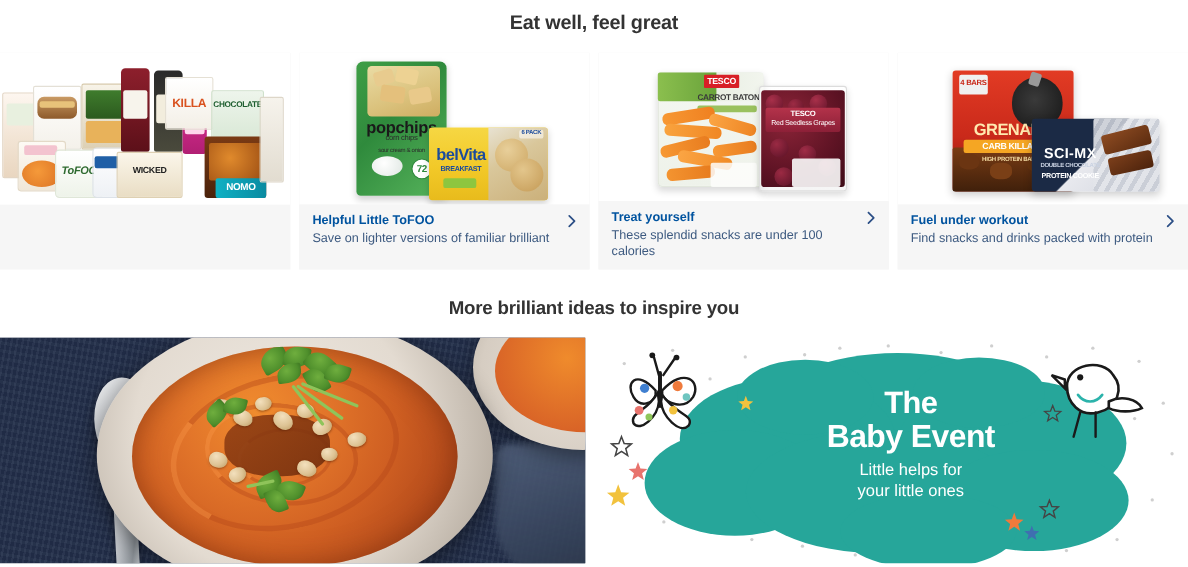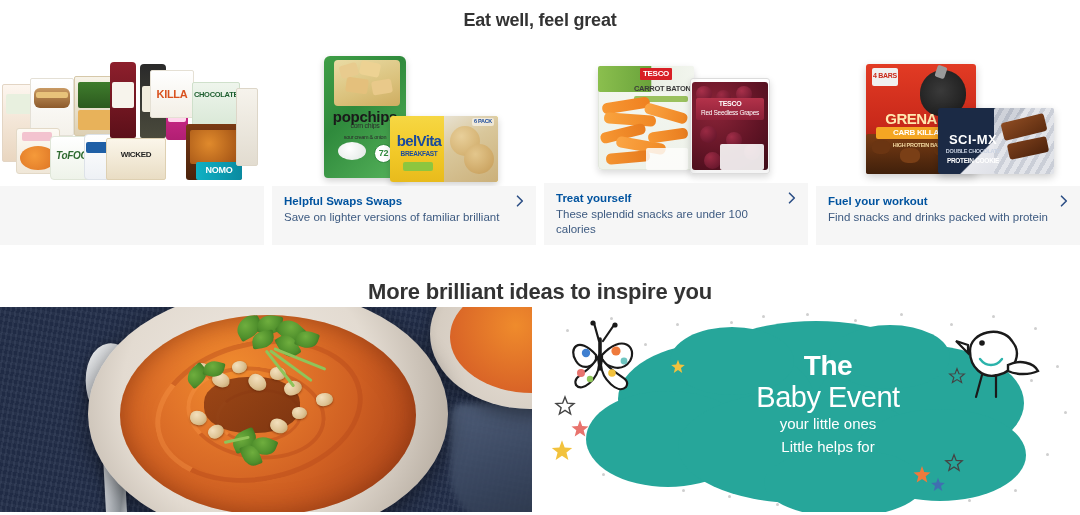--- a/index.html
+++ b/index.html
@@ -13,21 +13,21 @@
 
   
   .section-heading {
     width: 100%;
     text-align: center;
     color: #333333;
     font-weight: bold;
     letter-spacing: -0.2px;
   }
   #heading-1 { position: absolute; top: 8px; left: 0; font-size: 18px; line-height: 24px; }
-  #heading-2 { position: absolute; top: 280px; left: 0; font-size: 22px; line-height: 24px; text-align: center; }
+  #heading-2 { position: absolute; top: 268px; left: 0; font-size: 17px; line-height: 24px; text-align: center; }
 
   
   .card-row {
     position: absolute; top: 48px; left: 0;
     width: 1080px; height: 197px;
     display: flex; gap: 8px;
   }
   .card {
     flex: 1 1 0;
     background: #f6f6f6;
@@ -193,21 +193,21 @@
   .cloud-wrap { position: absolute; left: 0; top: 0; width: 532px; height: 205px; }
   .baby-text {
     position: absolute;
     left: 150px; top: 44px;
     width: 260px;
     text-align: center;
     color: #ffffff;
     z-index: 5;
   }
   .baby-the { font-size: 28px; font-weight: bold; line-height: 30px; letter-spacing: -0.5px; }
-  .baby-event { font-size: 29px; font-weight: normal; line-height: 33px; letter-spacing: -0.5px; }
+  .baby-event { font-size: 29px; font-weight: bold; line-height: 33px; letter-spacing: -0.5px; }
   .baby-tag { font-size: 15px; line-height: 19px; margin-top: 4px; font-weight: normal; }
 
   svg.deco { position: absolute; overflow: visible; }
 </style>
 </head>
 <body>
 
 <div class="page">
 
   <div id="heading-1" class="section-heading">Eat well, feel great</div>
@@ -273,21 +273,21 @@
         <div class="prod" style="left:172px;top:68px;width:54px;height:66px;background:linear-gradient(150deg,#e8e2d2 0%,#d9c79b 40%,#cbb07a 100%);border-radius:0 3px 3px 0;"></div>
         <div class="prod" style="left:178px;top:78px;width:30px;height:30px;border-radius:50%;background:radial-gradient(circle at 38% 34%,#e8cf9a,#cda763);"></div>
         <div class="prod" style="left:192px;top:96px;width:30px;height:30px;border-radius:50%;background:radial-gradient(circle at 38% 34%,#e3c68c,#c49a55);"></div>
         <div class="lbl" style="left:118px;top:84px;width:58px;font-size:15px;color:#1b4b9c;letter-spacing:-0.6px;">belVita</div>
         <div class="lbl" style="left:118px;top:102px;width:58px;font-size:6.5px;color:#1b4b9c;">BREAKFAST</div>
         <div class="prod" style="left:131px;top:114px;width:30px;height:9px;background:#8dc63f;border-radius:2px;"></div>
         <div class="prod" style="left:200px;top:70px;width:22px;height:8px;background:rgba(255,255,255,.55);border-radius:2px;"></div>
         <div class="lbl" style="left:198px;top:70px;width:26px;font-size:5.5px;color:#1b4b9c;">6 PACK</div>
       </div>
       <div class="card-body">
-        <div class="card-title">Helpful Swaps Swaps</div>
+        <div class="card-title">Helpful Little ToFOO</div>
         <div class="card-sub">Save on lighter versions of familiar brilliant</div>
         <span class="chevron">
           <svg width="12" height="12" viewBox="0 0 12 12">
               <path d="M3.5 1.2 L8.3 6 L3.5 10.8" fill="none" stroke="#2c4f86" stroke-width="1.6" stroke-linecap="round" stroke-linejoin="round"></path>
             </svg>
         </span>
       </div>
     </div>
 
     <div class="card">
@@ -353,21 +353,21 @@
 
         <div class="prod" style="left:122px;top:60px;width:116px;height:66px;background:linear-gradient(135deg,#1b2a45 0%,#1b2a45 48%,#e8e9ee 49%,#cfd3dc 100%);border-radius:3px;box-shadow:0 3px 8px rgba(0,0,0,.2);overflow:hidden;"></div>
         <div class="prod" style="left:178px;top:60px;width:60px;height:66px;background:repeating-linear-gradient(120deg,#e3e5ea 0 5px,#c9cdd6 5px 9px);opacity:.9;"></div>
         <div class="prod" style="left:186px;top:70px;width:44px;height:18px;background:linear-gradient(160deg,#8d4b22,#5c2c10);border-radius:3px;transform:rotate(-14deg);"></div>
         <div class="prod" style="left:192px;top:92px;width:40px;height:16px;background:linear-gradient(160deg,#7c3f1b,#4d230c);border-radius:3px;transform:rotate(-12deg);"></div>
         <div class="lbl" style="left:122px;top:84px;width:70px;font-size:13px;color:#ffffff;letter-spacing:0.4px;">SCI-MX</div>
         <div class="lbl" style="left:122px;top:100px;width:70px;font-size:5.5px;color:#c9d2e2;">DOUBLE CHOCOLATE</div>
         <div class="lbl" style="left:122px;top:109px;width:70px;font-size:6.5px;color:#ffffff;">PROTEIN COOKIE</div>
       </div>
       <div class="card-body">
-        <div class="card-title">Fuel your workout</div>
+        <div class="card-title">Fuel under workout</div>
         <div class="card-sub">Find snacks and drinks packed with protein</div>
         <span class="chevron">
           <svg width="12" height="12" viewBox="0 0 12 12">
               <path d="M3.5 1.2 L8.3 6 L3.5 10.8" fill="none" stroke="#2c4f86" stroke-width="1.6" stroke-linecap="round" stroke-linejoin="round"></path>
             </svg>
         </span>
       </div>
     </div>
 
   </div>
@@ -530,19 +530,19 @@
       <svg class="deco" style="left:396px;top:146px" width="20" height="20" viewBox="0 0 22 22">
         <path d="M11 2 L13.4 8.2 L20 8.6 L14.9 12.8 L16.6 19 L11 15.4 L5.4 19 L7.1 12.8 L2 8.6 L8.6 8.2 Z" fill="none" stroke="#444" stroke-width="1.4"></path>
       </svg>
       <svg class="deco" style="left:400px;top:60px" width="18" height="18" viewBox="0 0 22 22">
         <path d="M11 2 L13.4 8.2 L20 8.6 L14.9 12.8 L16.6 19 L11 15.4 L5.4 19 L7.1 12.8 L2 8.6 L8.6 8.2 Z" fill="none" stroke="#444" stroke-width="1.4"></path>
       </svg>
 
       <div class="baby-text">
         <div class="baby-the">The</div>
         <div class="baby-event">Baby Event</div>
+        <div class="baby-tag">Little helps for</div>
         <div class="baby-tag" style="margin-top:0">your little ones</div>
-        <div class="baby-tag">Little helps for</div>
       </div>
     </div>
 
   </div>
 </div>
 
 </body></html>

